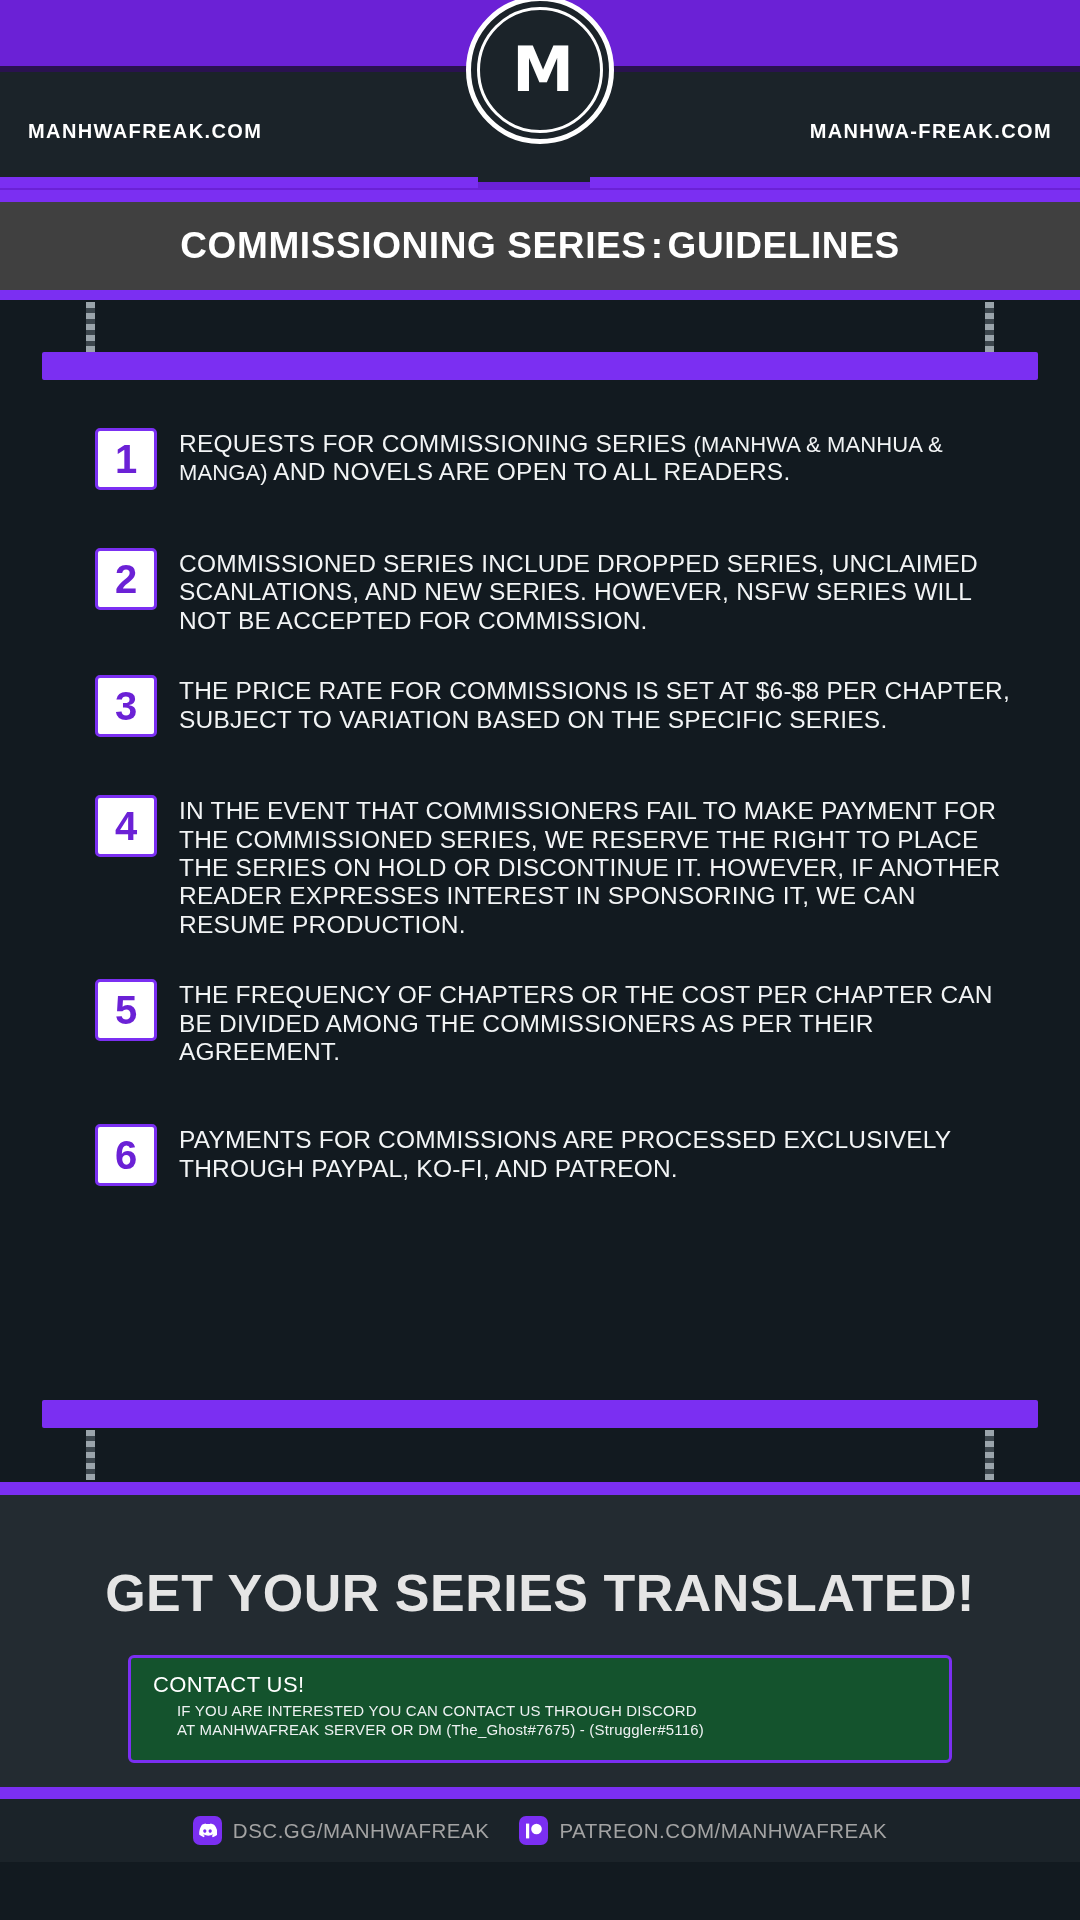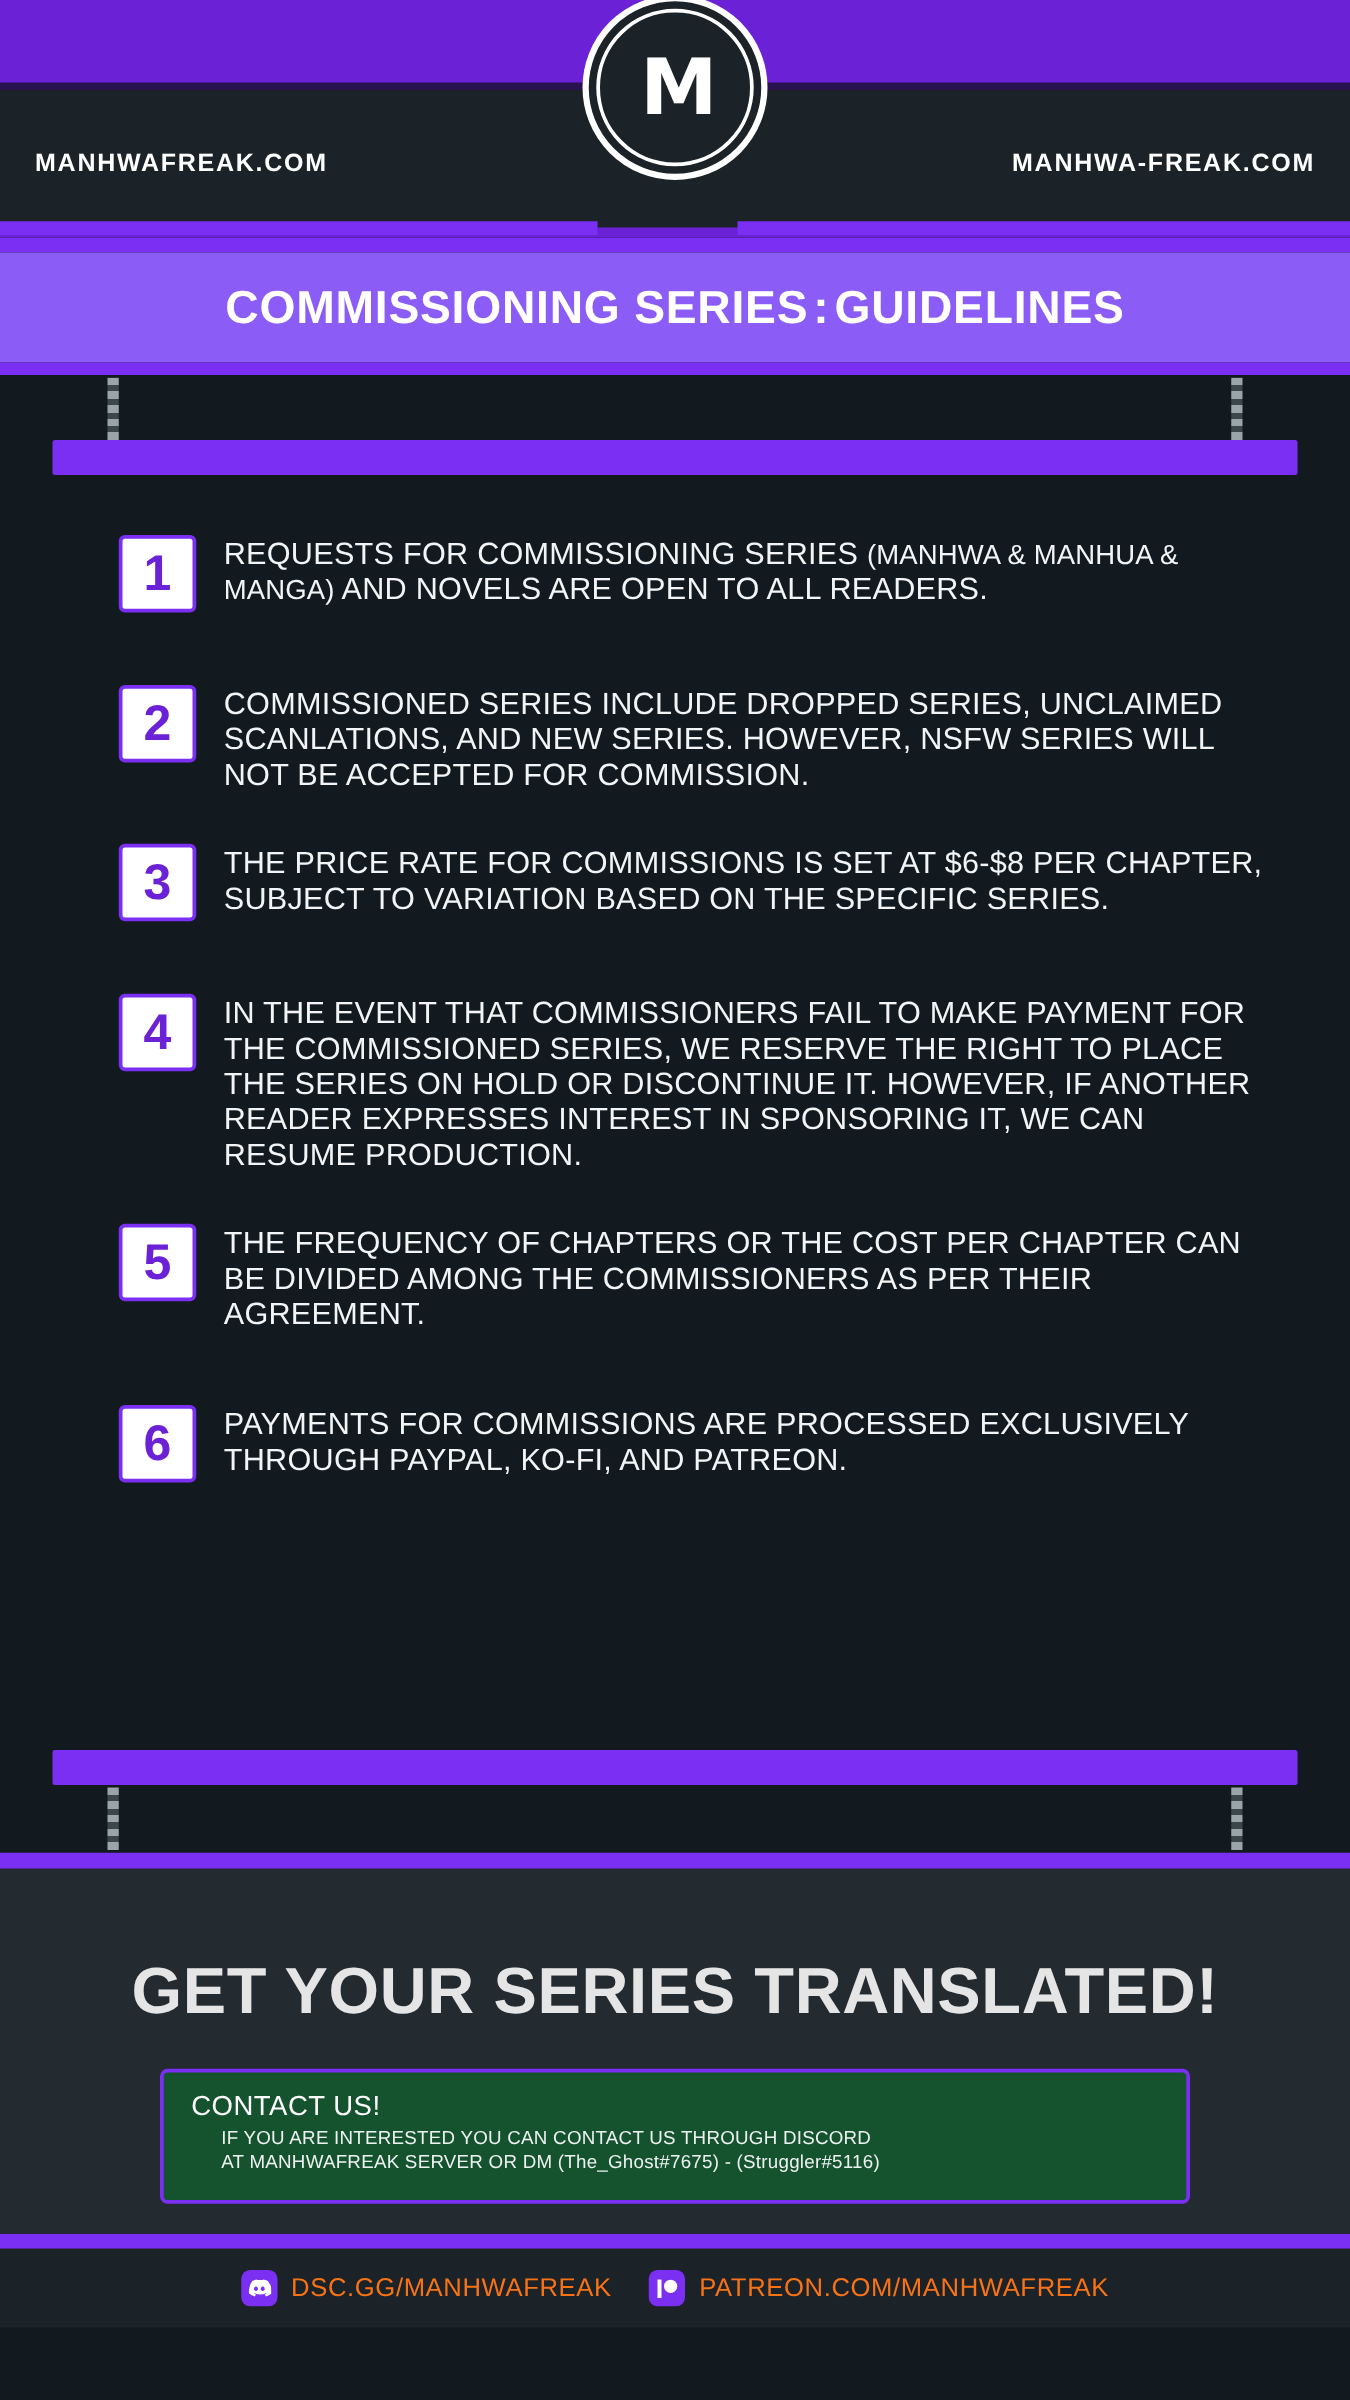--- a/index.html
+++ b/index.html
@@ -92,21 +92,21 @@
   }
 
   
   .title-sep {
     width: 1080px; height: 12px;
     background: #7b2ff2;
   }
   .title-band {
     width: 1080px;
     height: 88px;
-    background: #8b5cf6;
+    background: #404040;
     display: flex;
     align-items: center;
     justify-content: center;
   }
   .title-band h1 {
     color: #ffffff;
     font-size: 37px;
     font-weight: bold;
     letter-spacing: 0.6px;
     white-space: nowrap;
@@ -252,21 +252,21 @@
     background: #1b2329;
     display: flex;
     align-items: center;
     justify-content: center;
     gap: 30px;
   }
   .link {
     display: flex;
     align-items: center;
     gap: 11px;
-    color: #f97316;
+    color: #a3a3a3;
     font-size: 20.5px;
     letter-spacing: 0.5px;
     white-space: nowrap;
     justify-content: space-between;
   }
   .badge {
     width: 29px; height: 29px;
     border-radius: 7px;
     background: #7b2ff2;
     display: flex;

